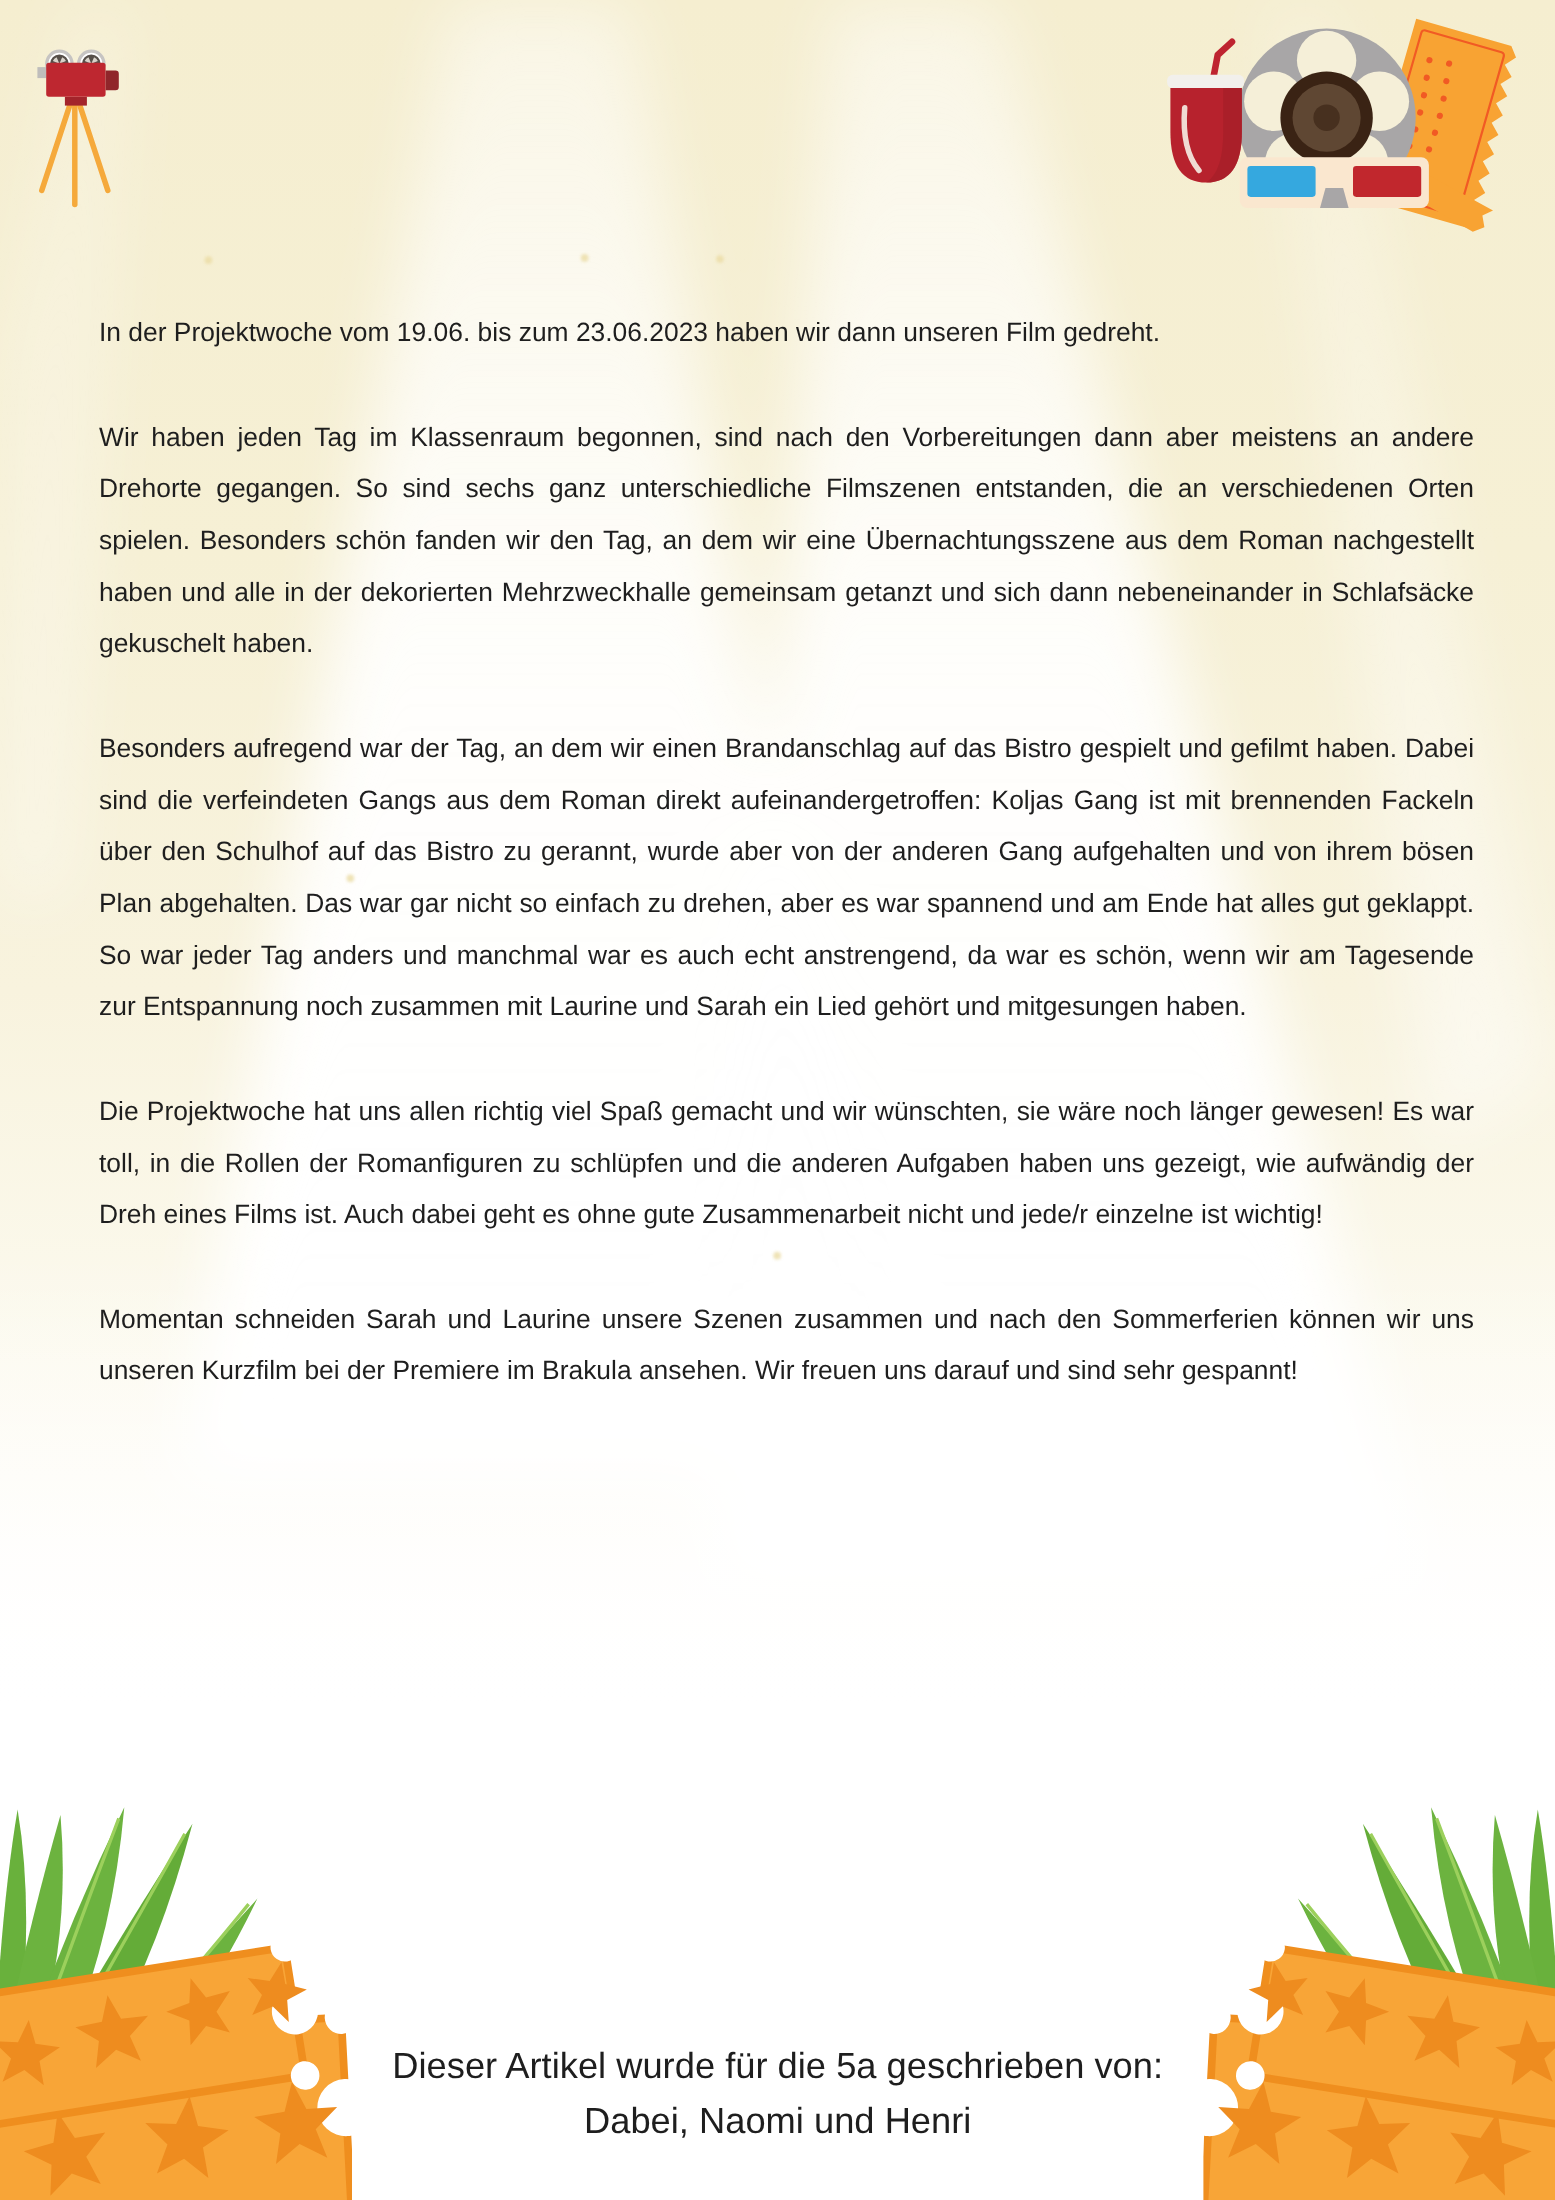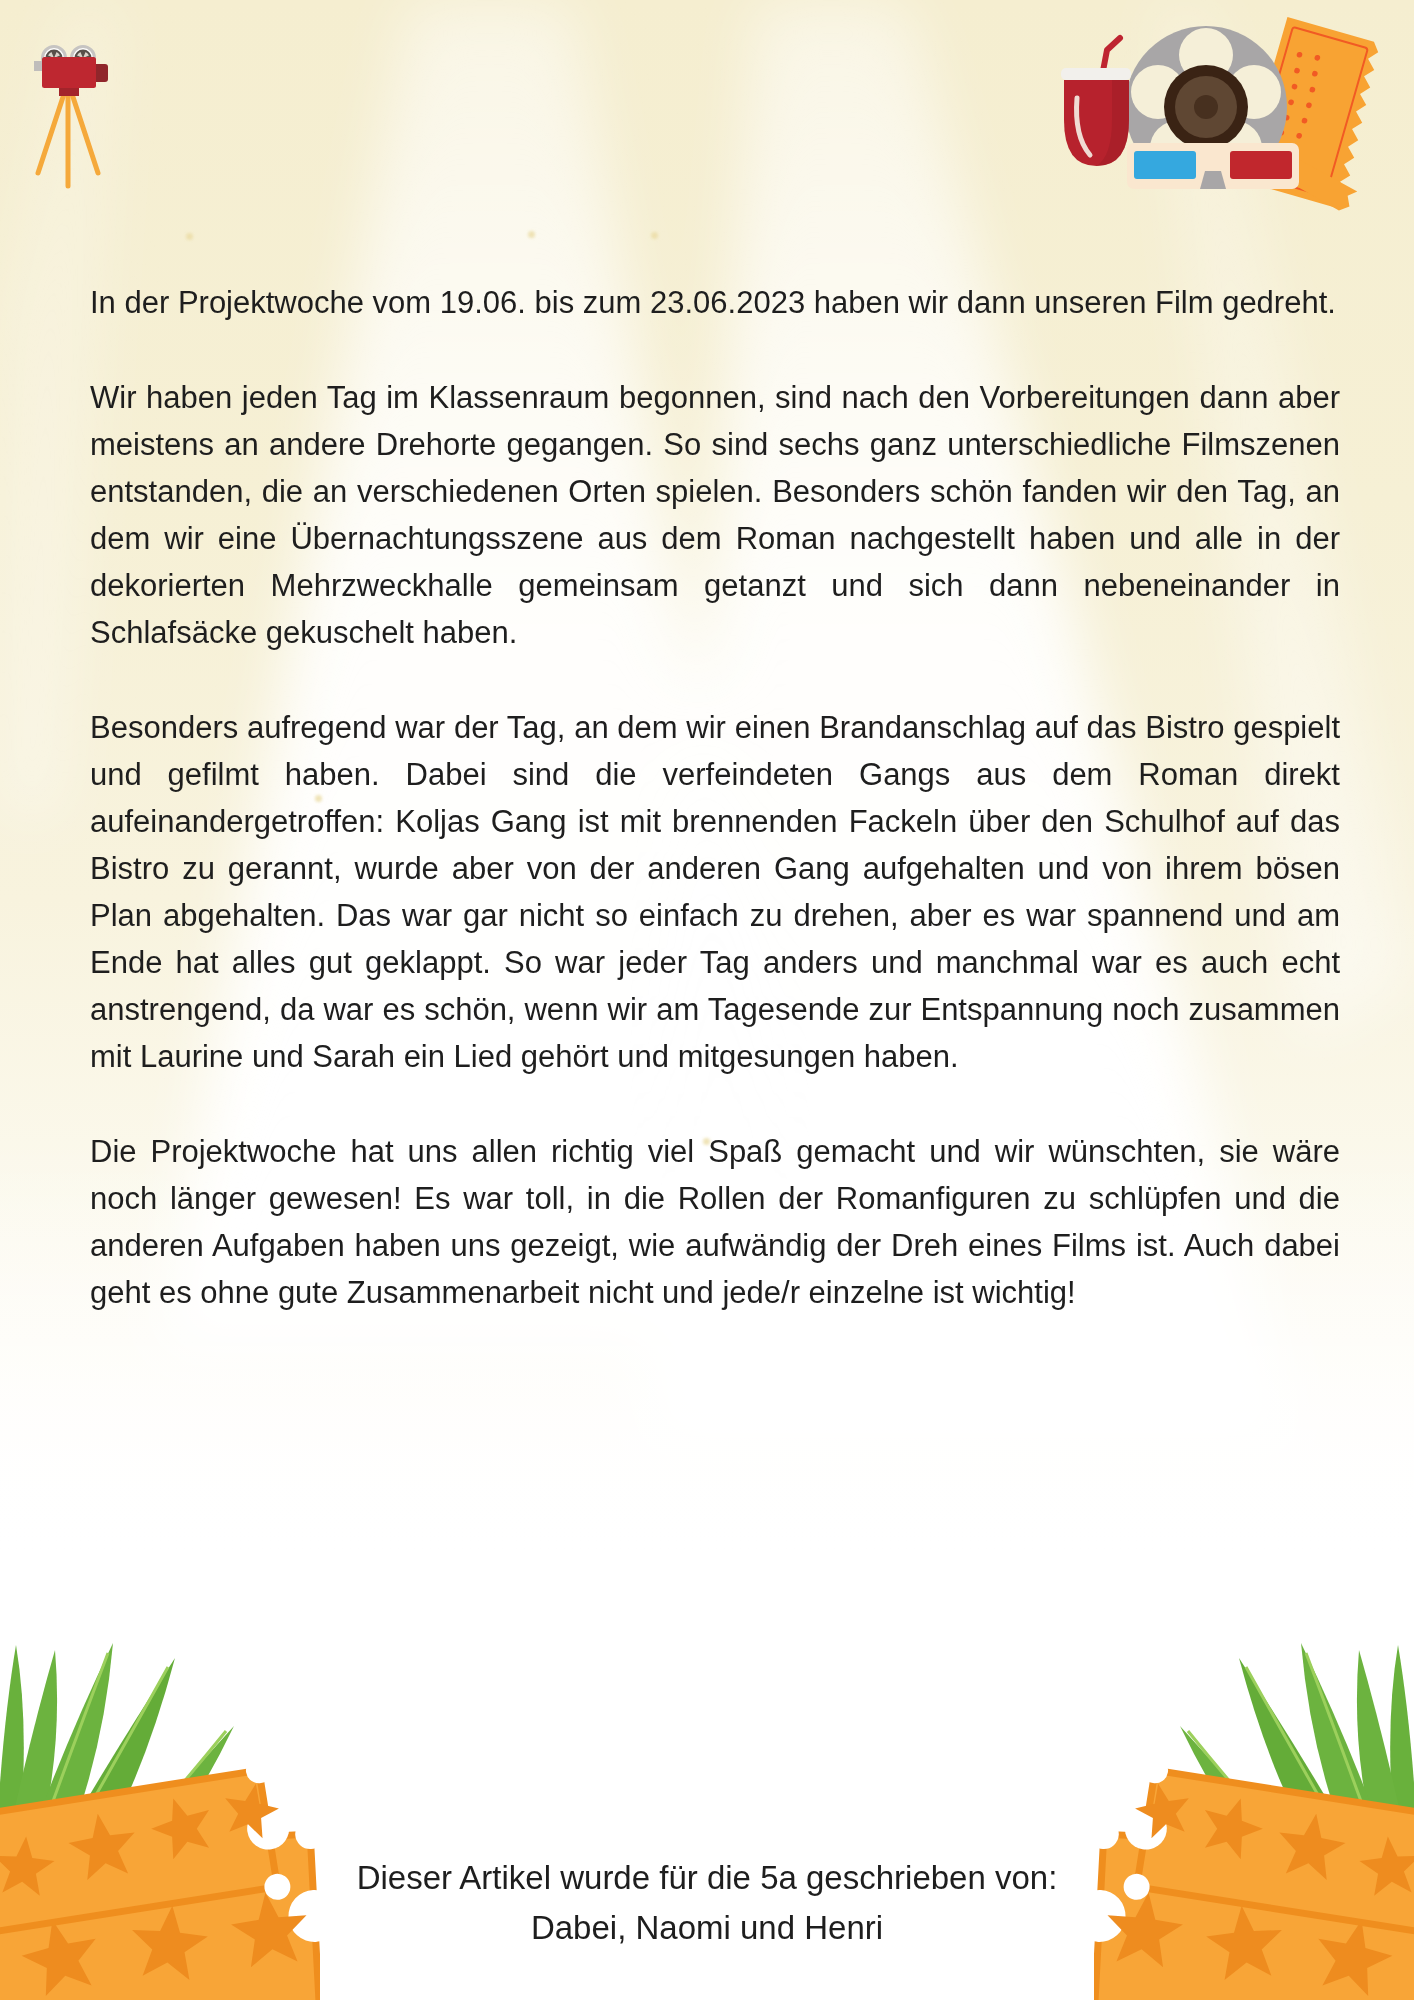--- a/index.html
+++ b/index.html
@@ -16,21 +16,21 @@
          background:linear-gradient(180deg,rgba(255,255,255,.45) 0%,rgba(255,255,255,.9) 30%,#fff 60%);}
   .ray-3{clip-path:polygon(1140px -60px,1200px -60px,1414px 980px,1300px 1050px);
          background:linear-gradient(180deg,rgba(255,255,255,.3) 0%,rgba(255,255,255,.75) 60%);opacity:.7;}
   .ray-4{clip-path:polygon(70px -60px,130px -60px,60px 820px,-90px 820px);
          background:linear-gradient(180deg,rgba(255,255,255,.3) 0%,rgba(255,255,255,.7) 60%);opacity:.6;}
   .bottom-wash{position:absolute;left:0;bottom:0;width:100%;height:860px;z-index:0;
          background:linear-gradient(180deg,rgba(255,255,255,0) 0%,#fff 48%,#fff 100%);}
   .speck{position:absolute;width:7px;height:7px;border-radius:50%;background:#EBDCA4;filter:blur(1.5px);opacity:.8;z-index:1;}
   .decor{position:absolute;z-index:2;}
   .article{position:absolute;left:90px;right:74px;top:279px;z-index:5;
-    color:#1E1E1E;font-size:31px;line-height:47px;text-align:justify;}
+    color:#1E1E1E;font-size:24px;line-height:47px;text-align:justify;}
   .article p{margin:0 0 48px 0;}
   .article p:last-child{margin-bottom:0;}
   .footer{position:absolute;left:0;right:0;top:1853px;text-align:center;z-index:5;
     color:#1E1E1E;font-size:33px;line-height:50px;}
   .footer p{margin:0;}
 </style>
 </head>
 <body>
 
 <div class="rays">
@@ -168,18 +168,19 @@
 
 <svg class="decor" style="left:1094px;top:1625px;transform:scaleX(-1)" width="320" height="375" viewBox="0 0 320 375">
   <use href="#corner-decor"></use>
 </svg>
 
 <main class="article">
   <p>In der Projektwoche vom 19.06. bis zum 23.06.2023 haben wir dann unseren Film gedreht.</p>
   <p>Wir haben jeden Tag im Klassenraum begonnen, sind nach den Vorbereitungen dann aber meistens an andere Drehorte gegangen. So sind sechs ganz unterschiedliche Filmszenen entstanden, die an verschiedenen Orten spielen. Besonders schön fanden wir den Tag, an dem wir eine Übernachtungsszene aus dem Roman nachgestellt haben und alle in der dekorierten Mehrzweckhalle gemeinsam getanzt und sich dann nebeneinander in Schlafsäcke gekuschelt haben.</p>
   <p>Besonders aufregend war der Tag, an dem wir einen Brandanschlag auf das Bistro gespielt und gefilmt haben. Dabei sind die verfeindeten Gangs aus dem Roman direkt aufeinandergetroffen: Koljas Gang ist mit brennenden Fackeln über den Schulhof auf das Bistro zu gerannt, wurde aber von der anderen Gang aufgehalten und von ihrem bösen Plan abgehalten. Das war gar nicht so einfach zu drehen, aber es war spannend und am Ende hat alles gut geklappt. So war jeder Tag anders und manchmal war es auch echt anstrengend, da war es schön, wenn wir am Tagesende zur Entspannung noch zusammen mit Laurine und Sarah ein Lied gehört und mitgesungen haben.</p>
   <p>Die Projektwoche hat uns allen richtig viel Spaß gemacht und wir wünschten, sie wäre noch länger gewesen! Es war toll, in die Rollen der Romanfiguren zu schlüpfen und die anderen Aufgaben haben uns gezeigt, wie aufwändig der Dreh eines Films ist. Auch dabei geht es ohne gute Zusammenarbeit nicht und jede/r einzelne ist wichtig!</p>
+  <p>Momentan schneiden Sarah und Laurine unsere Szenen zusammen und nach den Sommerferien können wir uns unseren Kurzfilm bei der Premiere im Brakula ansehen. Wir freuen uns darauf und sind sehr gespannt!</p>
 </main>
 
 <div class="footer">
   <p>Dieser Artikel wurde für die 5a geschrieben von:</p>
   <p>Dabei, Naomi und Henri</p>
 </div>
 
 </body></html>

